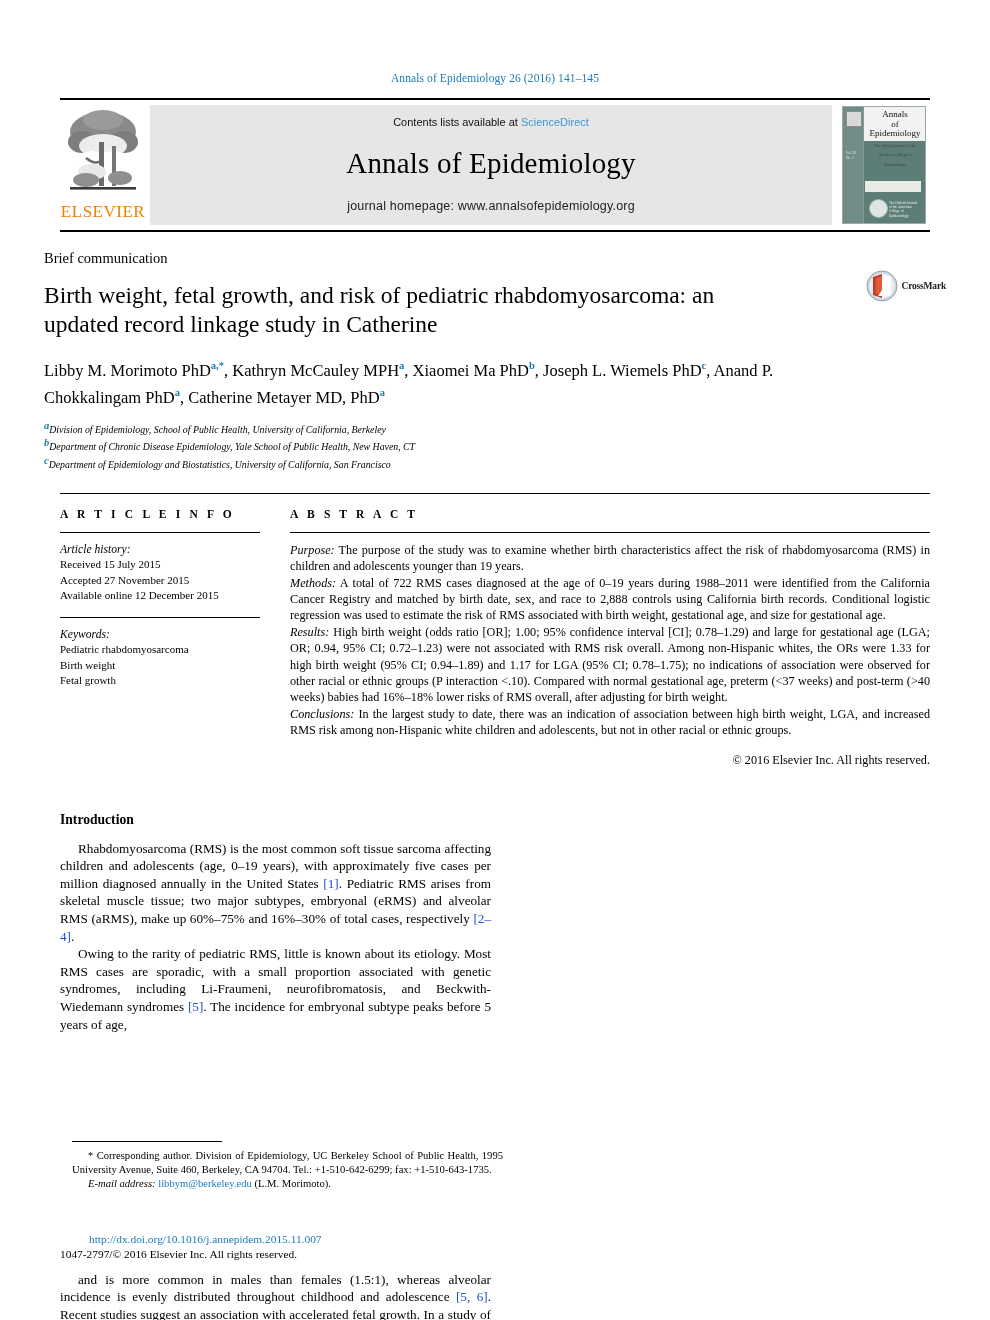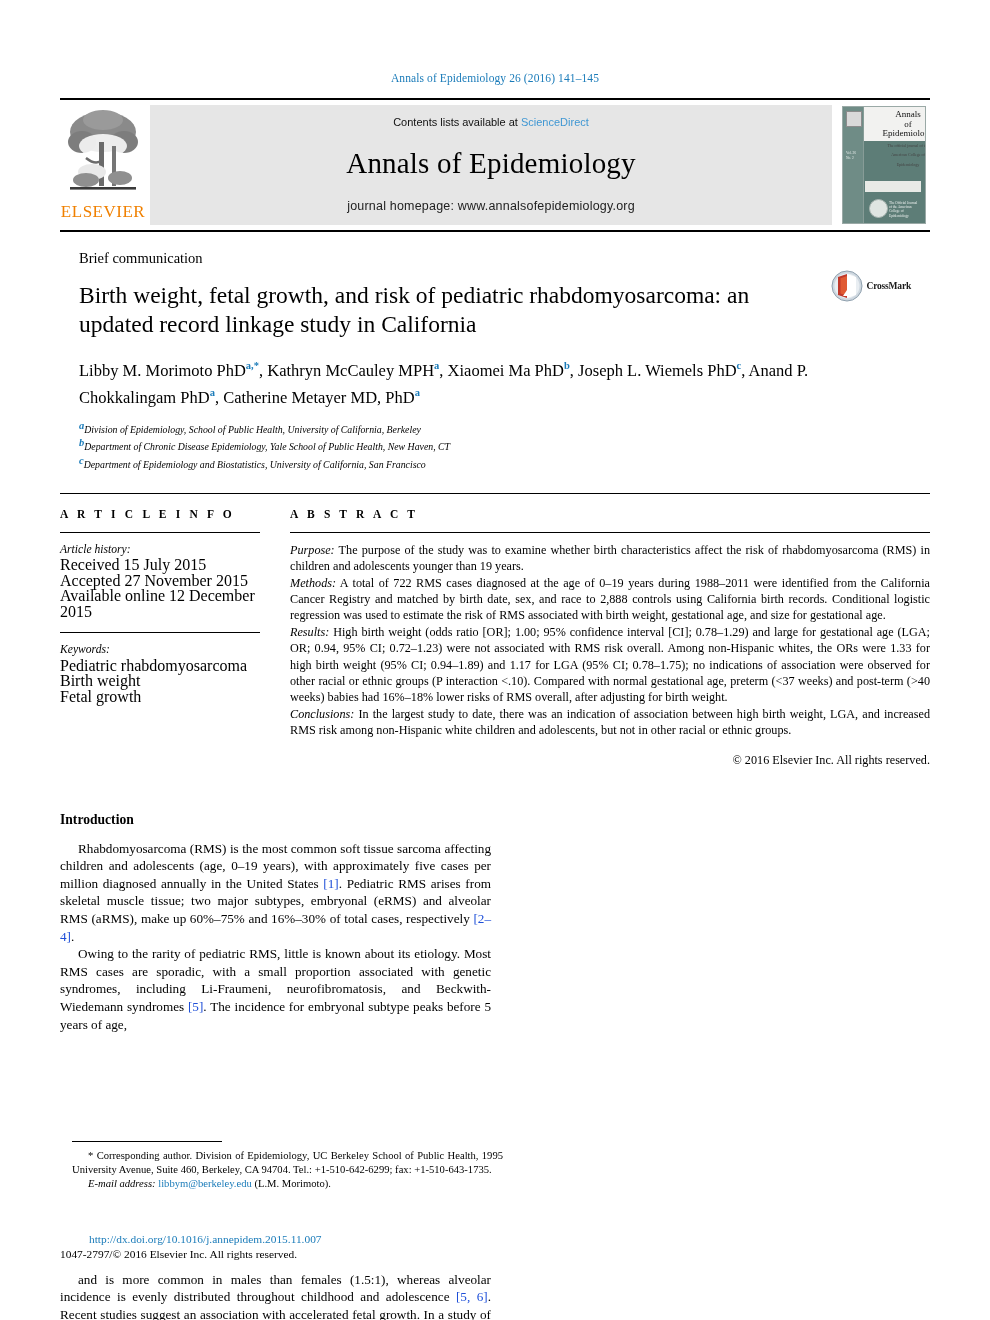--- a/index.html
+++ b/index.html
@@ -126,21 +126,20 @@
   }
   .cover-title {
     position: absolute;
     left: 24px; top: 3px;
     font-family: "Liberation Serif", serif;
     font-size: 9px;
     line-height: 9.5px;
     color: #111;
     text-align: center;
     width: 56px;
-    margin-left: 13px;
   }
   .cover-title .sub {
     font-size: 4px;
     display: block;
     color: #444;
     margin-top: 2px;
   }
   .cover-minilogo {
     position: absolute;
     left: 3px; top: 4px;
@@ -175,21 +174,21 @@
     position: absolute;
     left: 46px; top: 94px;
     font-size: 3.5px;
     line-height: 4.2px;
     color: #eef2f0;
     width: 32px;
   }
 
   
   .article-head {
-    margin: 0 79px;
+    margin: 0 44px;
     padding-top: 18px;
     position: relative;
   }
   .doctype {
     font-family: "Liberation Serif", serif;
     font-size: 14.5px;
     color: #000;
     margin-bottom: 14px;
   }
   .title {
@@ -256,21 +255,21 @@
     margin-bottom: 12px;
   }
   .rule { border-top: 1.2px solid #000; margin: 0 0 9px 0; }
   .rule-thick { border-top: 1.6px solid #000; margin: 13px 0 9px 0; }
   .info-label {
     font-style: italic;
     font-size: 11.6px;
     line-height: 15.5px;
   }
   .info-line {
-    font-size: 16px;
+    font-size: 11px;
     line-height: 15.5px;
   }
   .abstract-p {
     font-size: 12.2px;
     line-height: 16.4px;
     text-align: justify;
     margin: 0;
     hyphens: auto;
   }
   .abstract-p .lead { font-style: italic; }
@@ -398,21 +397,21 @@
         <circle cx="16" cy="16" r="15" fill="#cfd8e0" stroke="#8fa0ae" stroke-width="1"></circle>
         <circle cx="16" cy="16" r="12.5" fill="#e9eef2"></circle>
         <path d="M16 4 L25 7 L25 25 L16 28 Z" fill="#ffffff"></path>
         <path d="M16 4 L7 7 L7 25 L16 28 Z" fill="#c0392b"></path>
         <path d="M16 6 L9.5 8.2 L9.5 23.5 L16 25.8 Z" fill="#e05a33"></path>
         <path d="M16 20 l4 6 h-8 Z" fill="#ffffff"></path>
       </svg>
       <span class="crossmark-label">CrossMark</span>
     </div>
 
-    <h1 class="title">Birth weight, fetal growth, and risk of pediatric rhabdomyosarcoma: an updated record linkage study in California</h1>
+    <h1 class="title">Birth weight, fetal growth, and risk of pediatric rhabdomyosarcoma: an updated record linkage study in Catherine</h1>
 
     <div class="authors">Libby M. Morimoto PhD<sup>a</sup><sup>,</sup><sup>*</sup>, Kathryn McCauley MPH<sup>a</sup>, Xiaomei Ma PhD<sup>b</sup>, Joseph L. Wiemels PhD<sup>c</sup>, Anand P. Chokkalingam PhD<sup>a</sup>, Catherine Metayer MD, PhD<sup>a</sup></div>
 
     <div class="aff">
         <div><sup>a</sup>Division of Epidemiology, School of Public Health, University of California, Berkeley</div>
         <div><sup>b</sup>Department of Chronic Disease Epidemiology, Yale School of Public Health, New Haven, CT</div>
         <div><sup>c</sup>Department of Epidemiology and Biostatistics, University of California, San Francisco</div>
       </div>
   </div>
 

